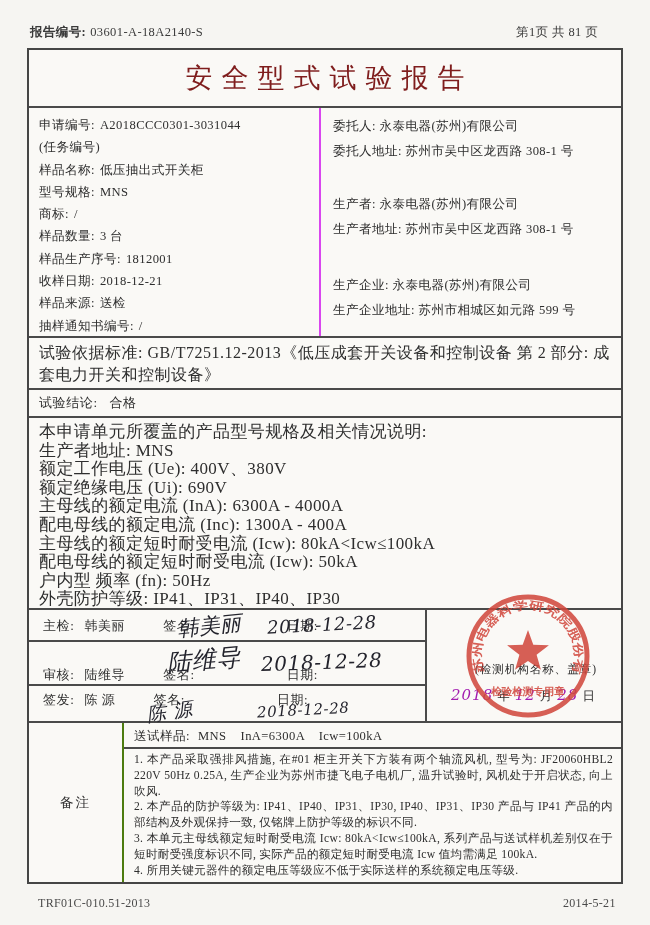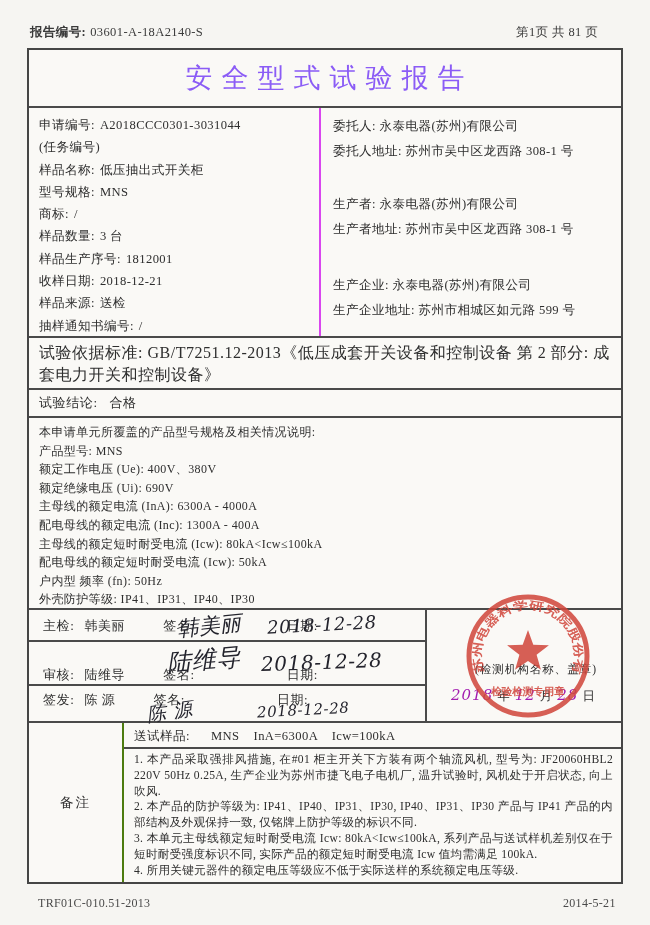--- a/index.html
+++ b/index.html
@@ -17,37 +17,37 @@
   .hdr-left .lbl{font-weight:600;margin-right:4px;}
   
   .doc{
     position:absolute;left:27px;top:48px;width:596px;height:836px;
     border:2px solid #454545;background:#faf9f6;box-sizing:border-box;
   }
   .row{box-sizing:border-box;border-bottom:2px solid #4a4a4a;overflow:visible;}
   .row:last-child{border-bottom:none;}
   
   .title-row{height:58px;display:flex;align-items:center;justify-content:center;}
-  .doc-title{font-size:27px;letter-spacing:9px;color:#8b5cf6;font-weight:500;padding-left:9px;}
+  .doc-title{font-size:27px;letter-spacing:9px;color:#7f1d1d;font-weight:500;padding-left:9px;}
   
   .info-row{height:230px;display:flex;}
   .info-left{width:292px;border-right:2px solid #d946ef;box-sizing:border-box;padding:6px 8px 0 10px;}
   .info-right{flex:1;padding:6px 8px 0 12px;}
   .iline{font-size:12.6px;line-height:22.3px;letter-spacing:.4px;white-space:nowrap;}
   .iline .lbl{margin-right:5px;}
   .rline{font-size:12.6px;line-height:25px;letter-spacing:.4px;white-space:nowrap;}
   .grp2{margin-top:28px;}
   .grp3{margin-top:31px;}
   
   .std-row{height:52px;padding:4px 10px 0 10px;font-size:16px;line-height:21.5px;letter-spacing:.5px;}
   .concl-row{height:28px;padding:4px 10px 0 10px;font-size:13px;letter-spacing:.6px;}
   .concl-row .lbl{margin-right:8px;}
   
   .cov-row{height:192px;padding:5px 10px 0 10px;}
-  .cov-line{font-size:12px;line-height:18.6px;letter-spacing:.4px;white-space:nowrap;}
+  .cov-line{font-size:17px;line-height:18.6px;letter-spacing:.4px;white-space:nowrap;}
   
   .sig-block{height:113px;display:flex;}
   .sig-left{width:398px;border-right:2px solid #4a4a4a;box-sizing:border-box;display:flex;flex-direction:column;}
   .sig-row{position:relative;box-sizing:border-box;border-bottom:2px solid #4a4a4a;padding-left:14px;font-size:13px;letter-spacing:.6px;}
   .sig-row1{height:33px;padding-top:7px;}
   .sig-row2{height:44px;padding-top:24px;}
   .sig-row3{height:36px;padding-top:5px;border-bottom:none;}
   .sig-row .name{margin-left:10px;}
   .sig-row .slab{margin-left:38px;}
   .sig-row .dlab{margin-left:92px;}
@@ -59,21 +59,21 @@
   .stamp-cell{flex:1;position:relative;}
   .stamp-caption{position:absolute;left:12px;top:52px;font-size:11.5px;letter-spacing:1px;color:#2e2e2e;white-space:nowrap;margin-left:36px;}
   .stamp-dateline{position:absolute;left:20px;top:76px;font-size:12.5px;letter-spacing:1px;color:#2e2e2e;white-space:nowrap;}
   .stamp-dateline .hand{font-family:"DejaVu Serif",serif;font-style:italic;font-size:15px;color:#a21caf;margin:0 4px;}
   .stamp-svg{position:absolute;left:37px;top:-18px;opacity:.86;}
   
   .remark-row{height:159px;display:flex;border-bottom:none;}
   .remark-label{width:95px;border-right:2px solid #4d7c0f;box-sizing:border-box;display:flex;align-items:center;justify-content:center;font-size:13.5px;letter-spacing:2px;}
   .remark-body{flex:1;display:flex;flex-direction:column;min-width:0;}
   .sample-line{box-sizing:border-box;height:26px;border-bottom:2px solid #4a4a4a;padding:5px 0 0 10px;font-size:12.6px;letter-spacing:.4px;white-space:pre;}
-  .sample-line .lbl{margin-right:21px;}
+  .sample-line .lbl{margin-right:8px;}
   .notes{padding:3px 8px 0 10px;}
   .note{font-size:11.6px;line-height:15.8px;letter-spacing:.3px;text-align:justify;}
   
   .ftr{top:896px;font-size:12px;color:#4a4a4a;letter-spacing:.3px;}
   .ftr-left{left:38px;}
   .ftr-right{left:563px;}
 </style>
 </head>
 <body>
 
@@ -116,21 +116,21 @@
     <span>GB/T7251.12-2013《低压成套开关设备和控制设备 第 2 部分: 成套电力开关和控制设备》</span>
   </div>
 
   <div class="row concl-row">
     <span class="lbl">试验结论:</span>
     <span>合格</span>
   </div>
 
   <div class="row cov-row">
     <div class="cov-line">本申请单元所覆盖的产品型号规格及相关情况说明:</div>
-    <div class="cov-line">产品型号: MNS</div>
+    <div class="cov-line">生产者地址: MNS</div>
     <div class="cov-line">额定工作电压 (Ue): 400V、380V</div>
     <div class="cov-line">额定绝缘电压 (Ui): 690V</div>
     <div class="cov-line">主母线的额定电流 (InA): 6300A - 4000A</div>
     <div class="cov-line">配电母线的额定电流 (Inc): 1300A - 400A</div>
     <div class="cov-line">主母线的额定短时耐受电流 (Icw): 80kA&lt;Icw≤100kA</div>
     <div class="cov-line">配电母线的额定短时耐受电流 (Icw): 50kA</div>
     <div class="cov-line">户内型  频率 (fn): 50Hz</div>
     <div class="cov-line">外壳防护等级: IP41、IP31、IP40、IP30</div>
   </div>
 

